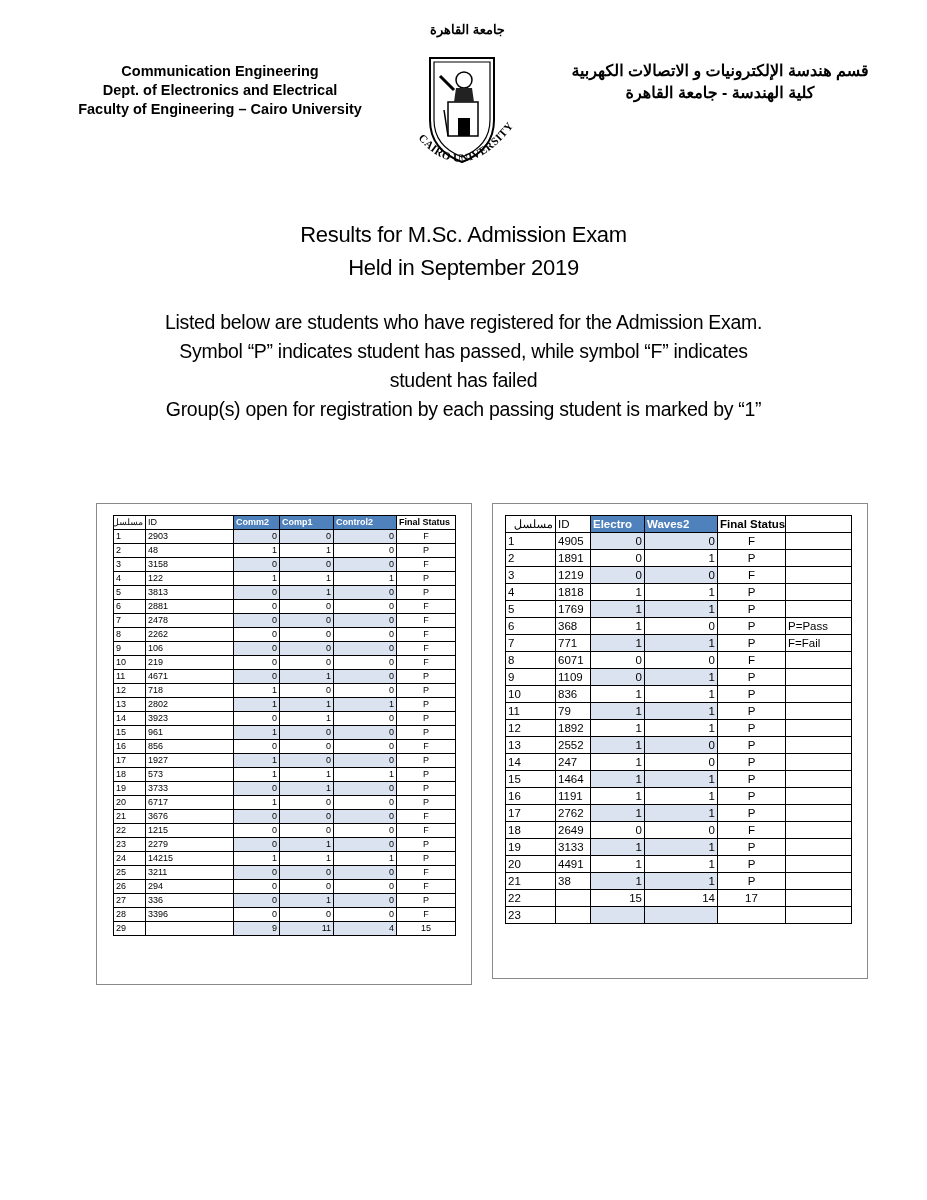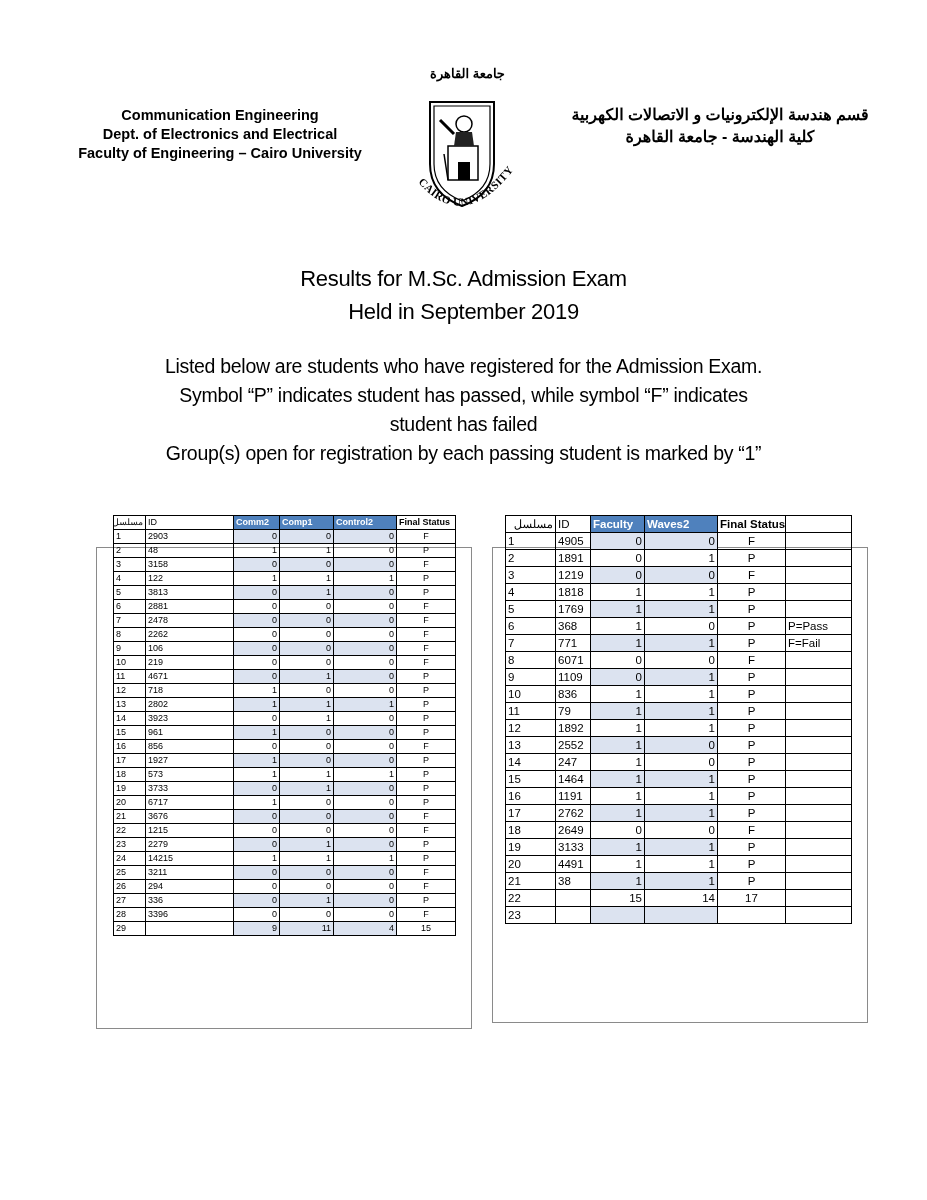--- a/index.html
+++ b/index.html
@@ -1,17 +1,17 @@
 <!DOCTYPE html>
 <html><head>
 <meta charset="utf-8">
 <style>
   html, body { margin:0; padding:0; background:#ffffff; }
   body { width:927px; height:1200px; position:relative; overflow:hidden; font-family:"Liberation Sans", sans-serif; color:#000; }
-  .abs { position:absolute;margin-top:44px; }
+  .abs { position:absolute; }
   .dept-en { left:40px; top:62px; width:360px; text-align:center; font-weight:bold; font-size:14.5px; line-height:19px; }
   .dept-ar { left:545px; top:60px; width:350px; text-align:center; font-weight:bold; font-size:16px; line-height:22px; direction:rtl; }
   .uni-ar { left:400px; top:22px; width:135px; text-align:center; font-weight:bold; font-size:13px; direction:rtl; }
   .logo { left:408px; top:50px; width:120px; height:135px; }
   .title { left:0; top:218px; width:927px; text-align:center; font-family:"Liberation Sans", sans-serif; font-size:22px; line-height:33px; letter-spacing:-0.3px; }
   .intro { left:80px; top:308px; width:767px; text-align:center; font-size:19.5px; line-height:29px; letter-spacing:-0.3px; }
   .frame { border:1px solid #8a8a8a; background:#fff; }
   table.grid { position:absolute; border-collapse:collapse; table-layout:fixed; font-family:"Liberation Sans", sans-serif;padding-left:38px; }
   table.grid td { border:1.5px solid #000; padding:0 2px; white-space:nowrap; overflow:hidden; }
   .hdr-blue { background:#4f81bd; color:#fff; font-weight:bold; }
@@ -328,21 +328,21 @@
       <col style="width:35px">
       <col style="width:54px">
       <col style="width:73px">
       <col style="width:68px">
       <col style="width:66px">
   </colgroup>
   <tbody id="tbody-right">
       <tr>
         <td style="direction: rtl; text-align: right;">مسلسل</td>
         <td>ID</td>
-        <td class="hdr-blue">Faculty</td>
+        <td class="hdr-blue">Electro</td>
         <td class="hdr-blue">Waves2</td>
         <td style="font-weight: bold;">Final Status</td>
         <td></td>
       </tr>
       <tr>
         <td class="ser">1</td>
         <td class="">4905</td>
         <td class="num shade">0</td>
         <td class="num shade">0</td>
         <td class="ctr">F</td>

